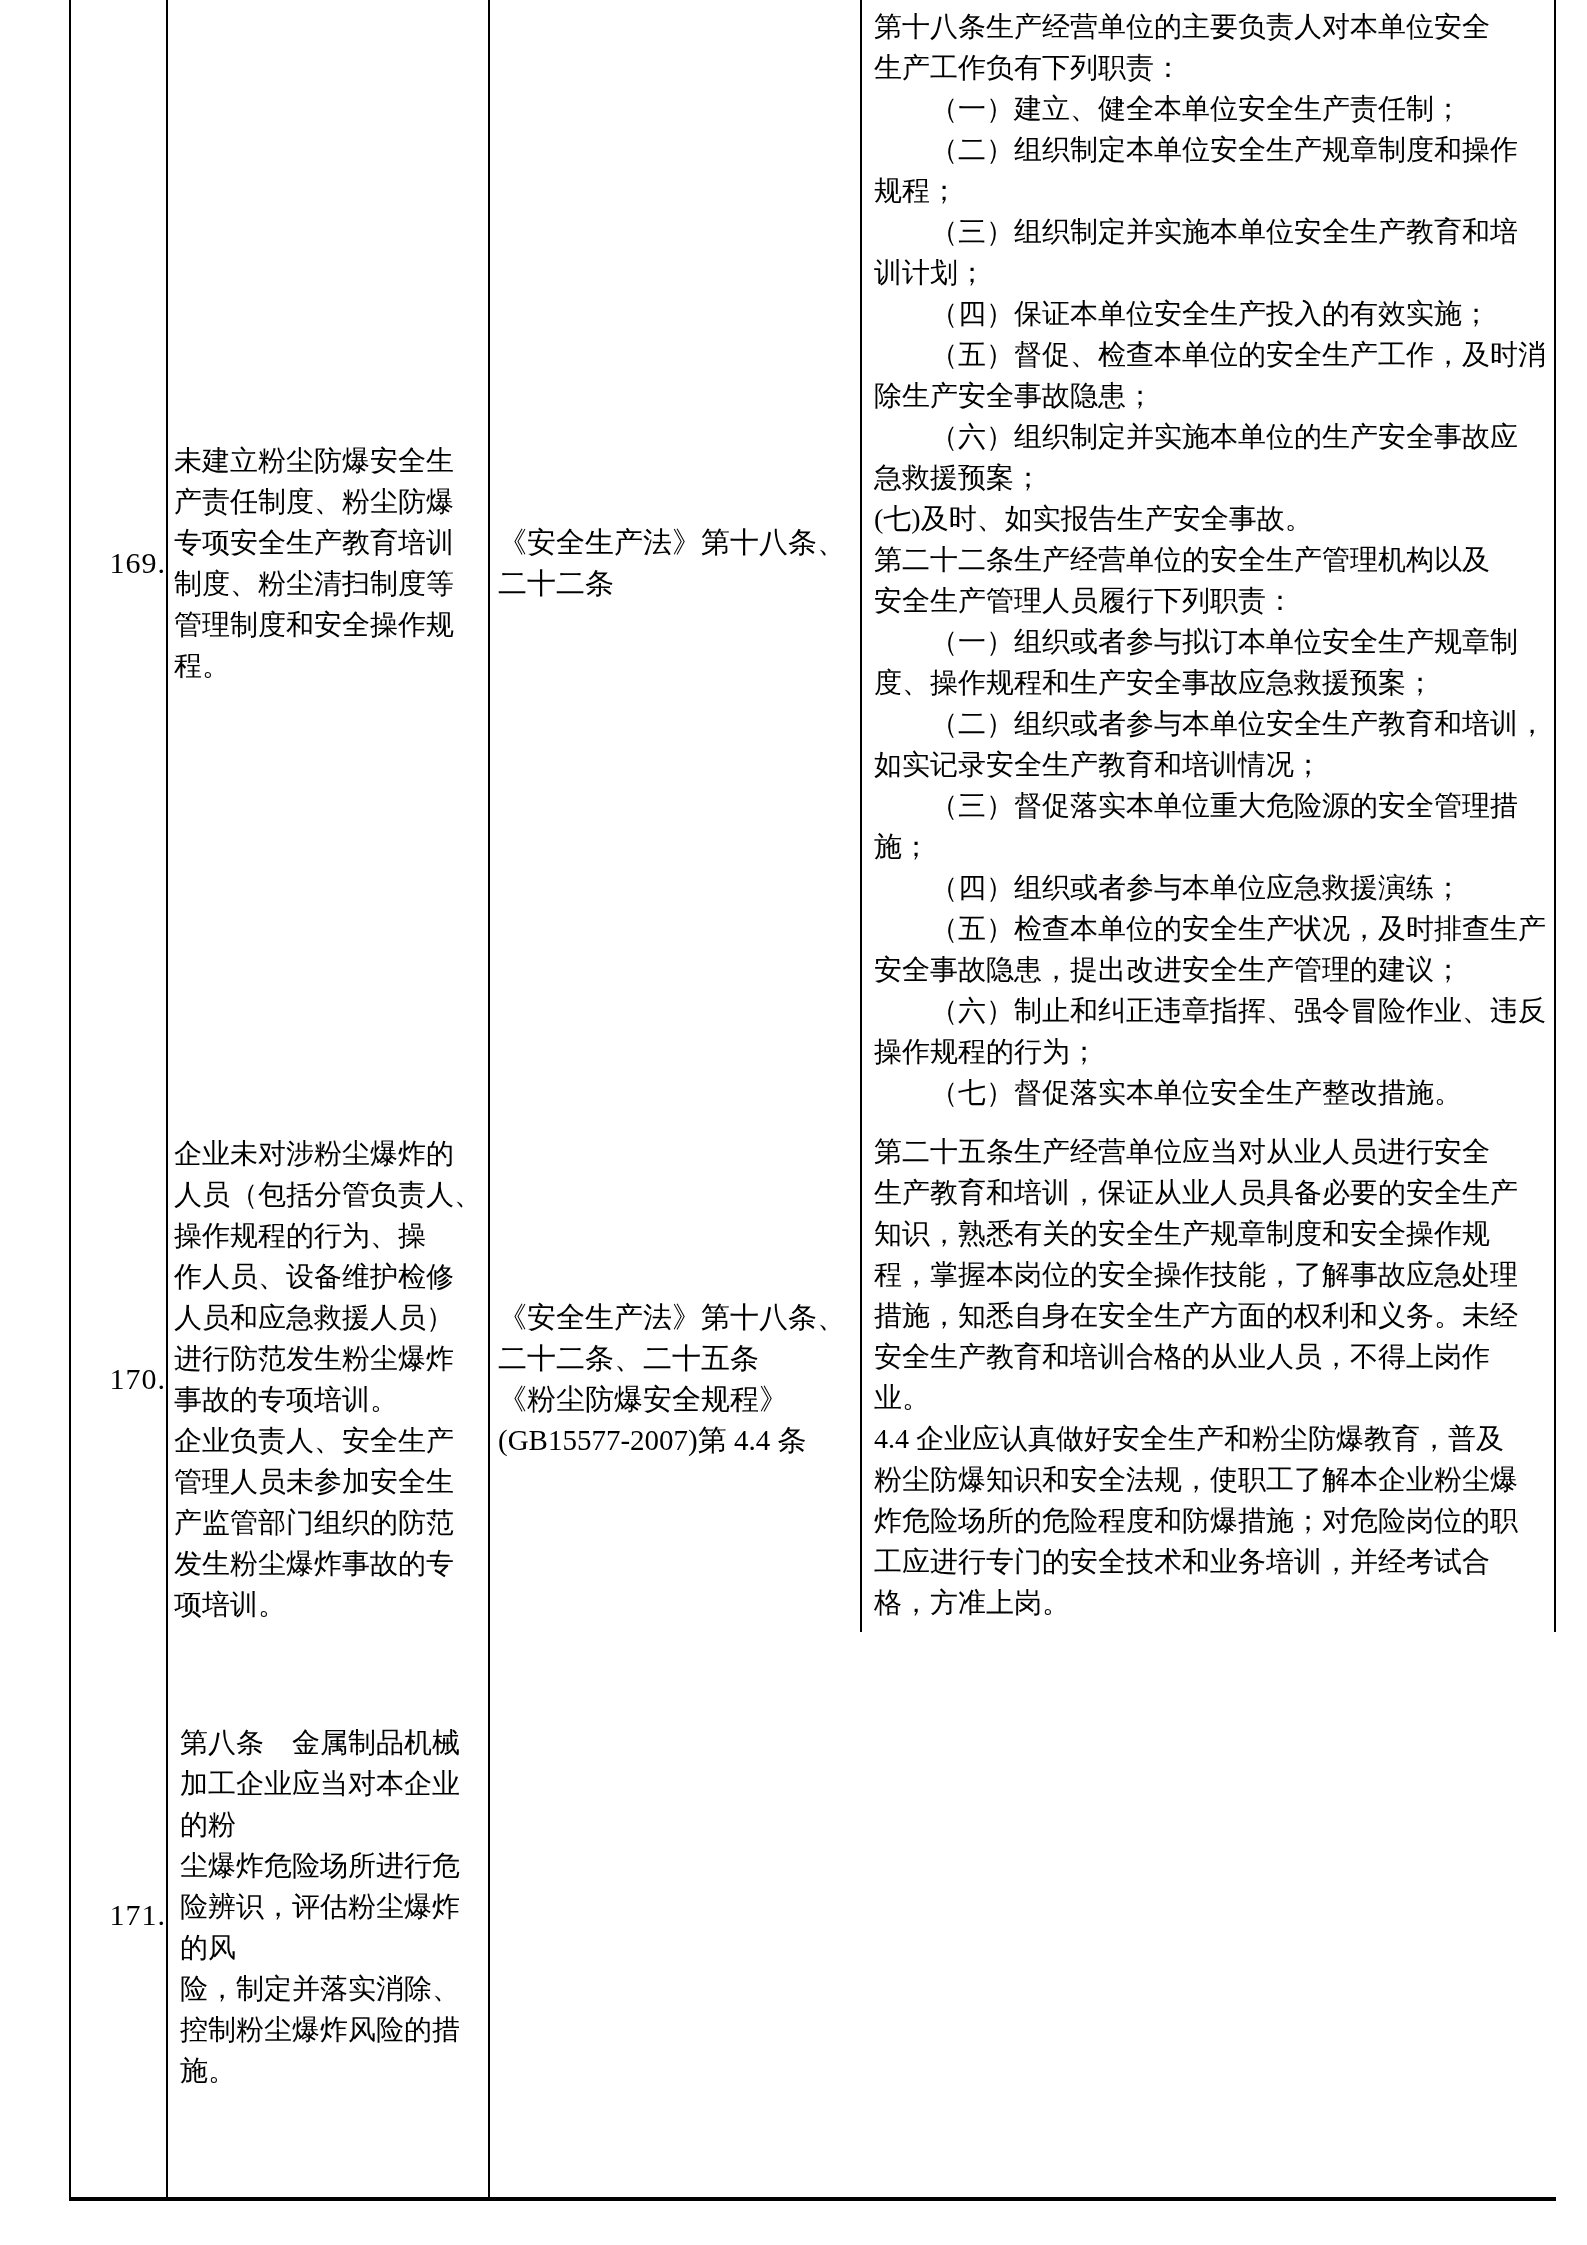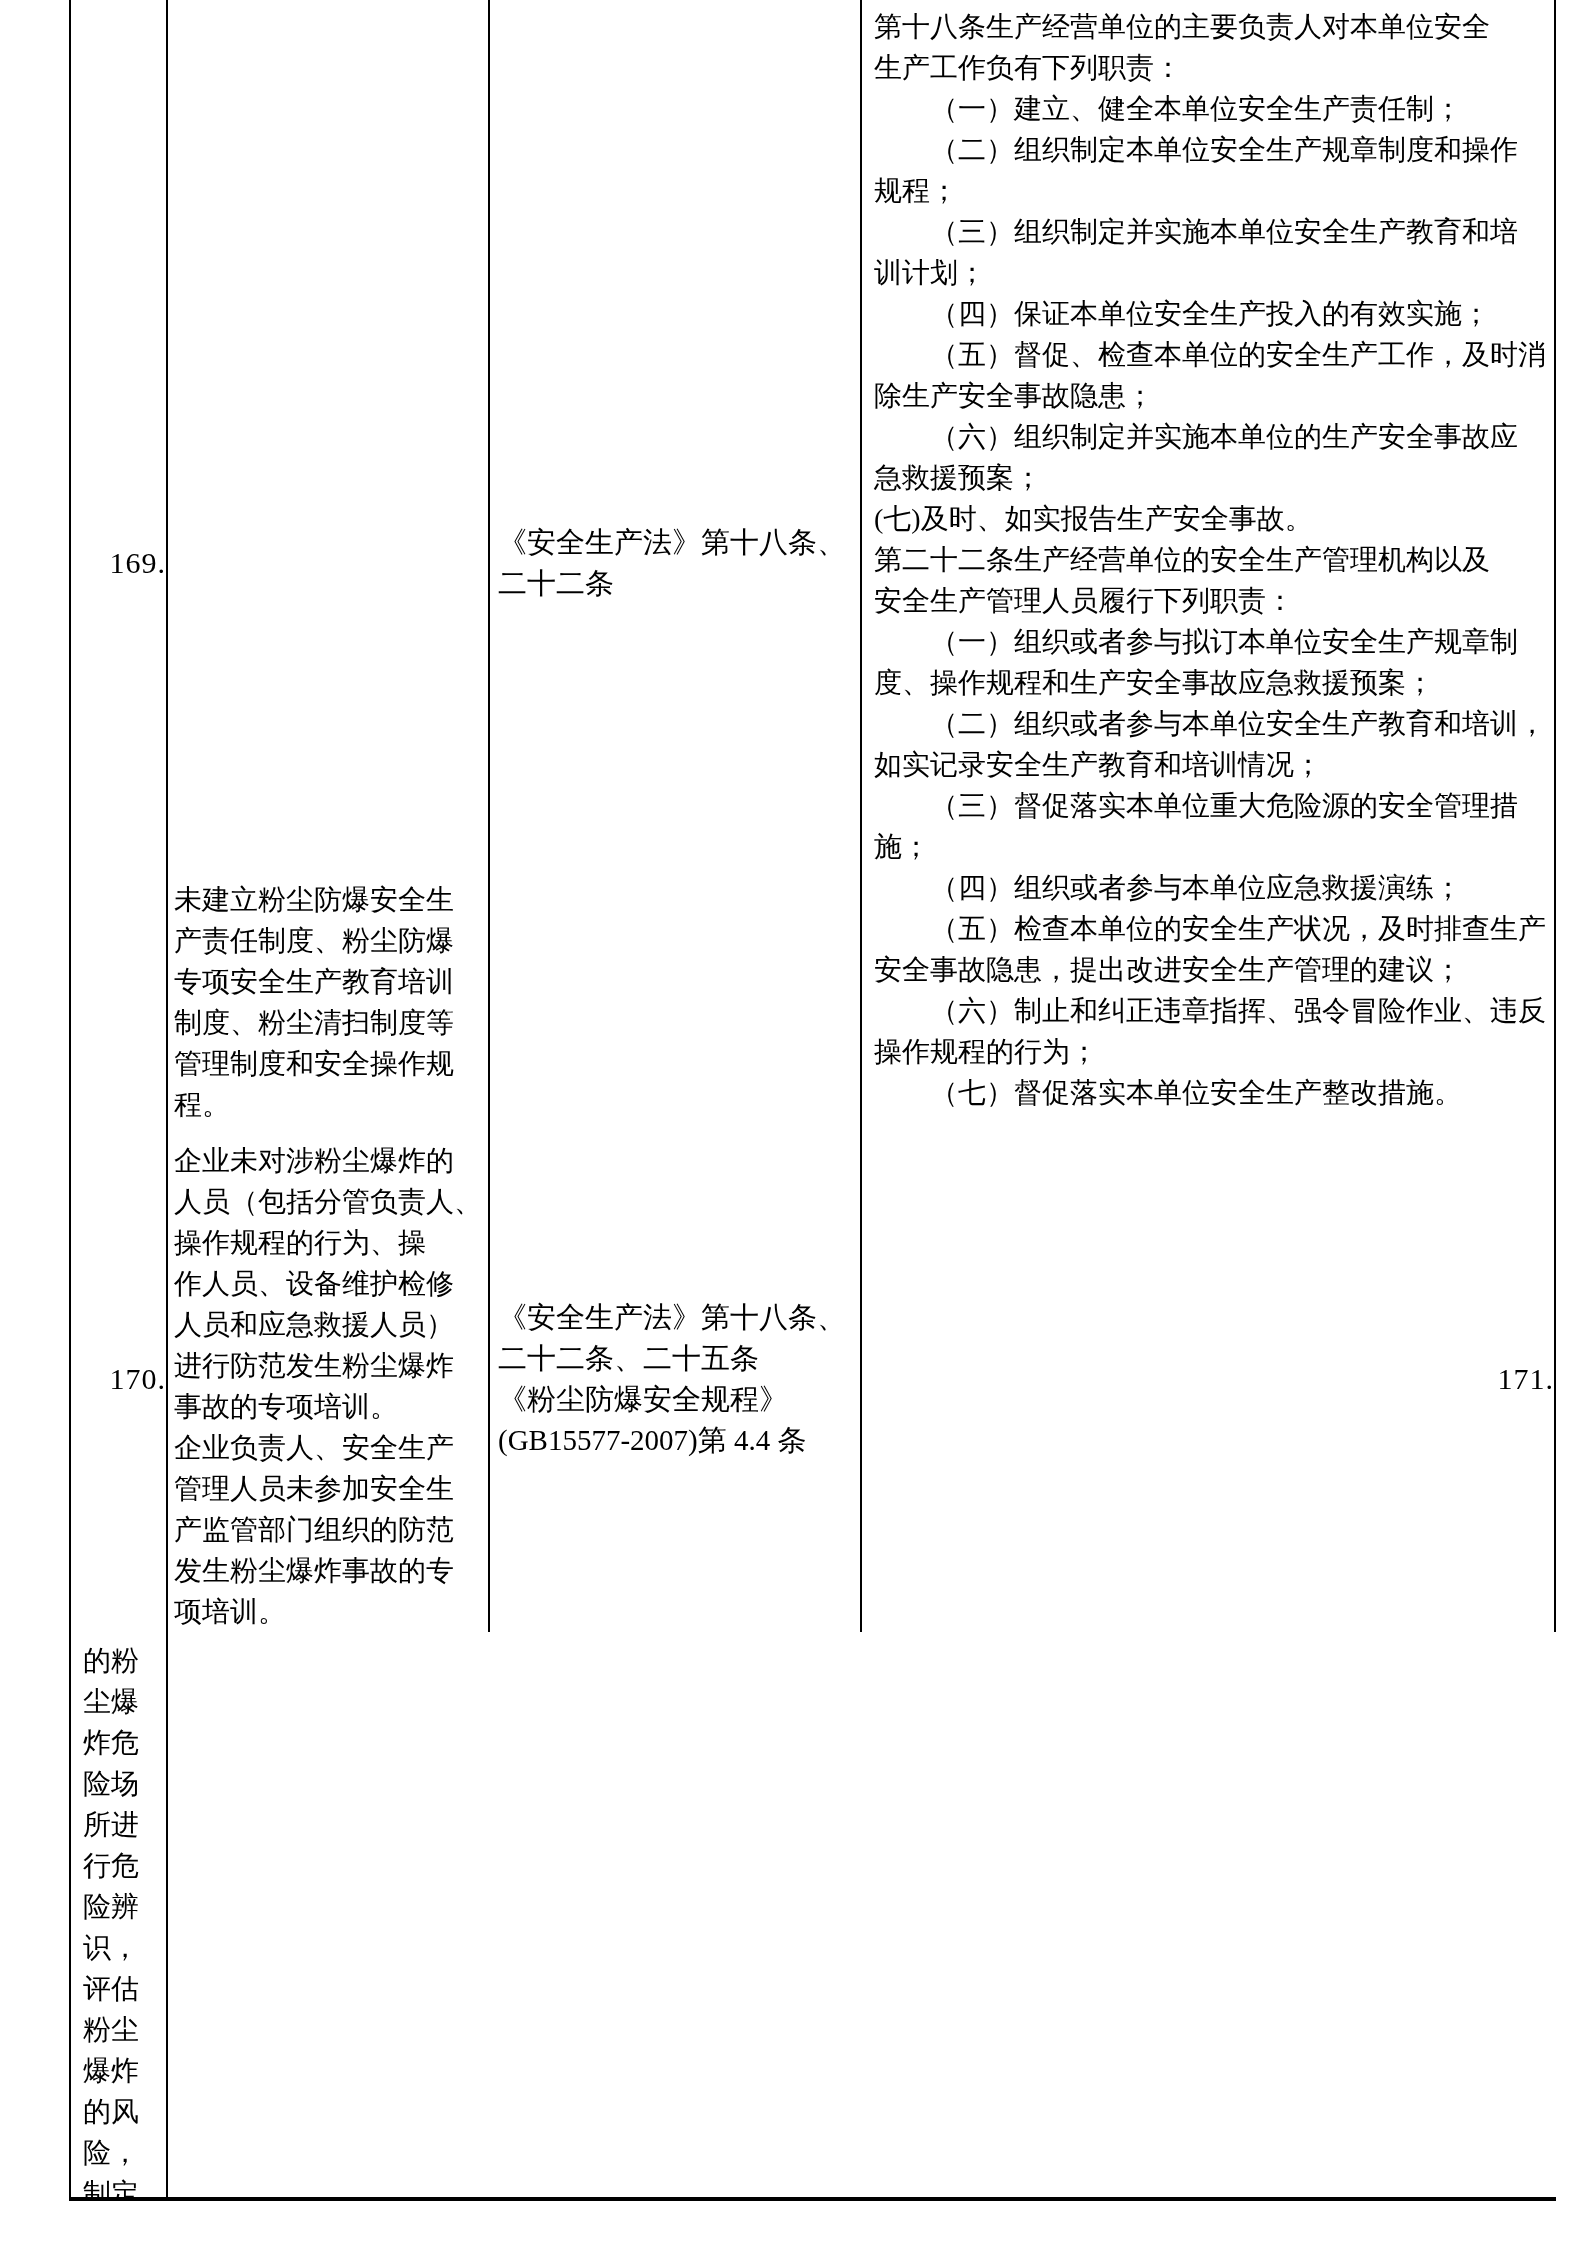--- a/index.html
+++ b/index.html
@@ -32,21 +32,21 @@
   }
   .c-num{
     display:flex;
     align-items:center;
     justify-content:flex-end;
     font-size:30px;
     letter-spacing:1px;
   }
   .c-desc{
     display:flex;
-    align-items:flex-end;
+    align-items:center;
     padding:0 6px;
   }
   .c-basis{
     display:flex;
     align-items:center;
     padding:11px 8px;
     font-size:29px;
   }
   .c-detail{
     padding:6px 6px 0 12px;
@@ -124,20 +124,32 @@
 产监管部门组织的防范
 发生粉尘爆炸事故的专
 项培训。</span>
     </div>
     <div class="cell c-basis row2">
       <span class="inner">《安全生产法》第十八条、
 二十二条、二十五条
 《粉尘防爆安全规程》
 (GB15577-2007)第 4.4 条</span>
     </div>
+    <div class="cell c-detail row2">第二十五条生产经营单位应当对从业人员进行安全
+生产教育和培训，保证从业人员具备必要的安全生产
+知识，熟悉有关的安全生产规章制度和安全操作规
+程，掌握本岗位的安全操作技能，了解事故应急处理
+措施，知悉自身在安全生产方面的权利和义务。未经
+安全生产教育和培训合格的从业人员，不得上岗作
+业。
+4.4 企业应认真做好安全生产和粉尘防爆教育，普及
+粉尘防爆知识和安全法规，使职工了解本企业粉尘爆
+炸危险场所的危险程度和防爆措施；对危险岗位的职
+工应进行专门的安全技术和业务培训，并经考试合
+格，方准上岗。</div>
 
     <div class="cell c-num row3">
       <span class="inner">171.</span>
     </div>
     <div class="cell c-detail-center row3">
       <span class="inner">第八条　金属制品机械加工企业应当对本企业的粉
 尘爆炸危险场所进行危险辨识，评估粉尘爆炸的风
 险，制定并落实消除、控制粉尘爆炸风险的措施。</span>
     </div>
 

